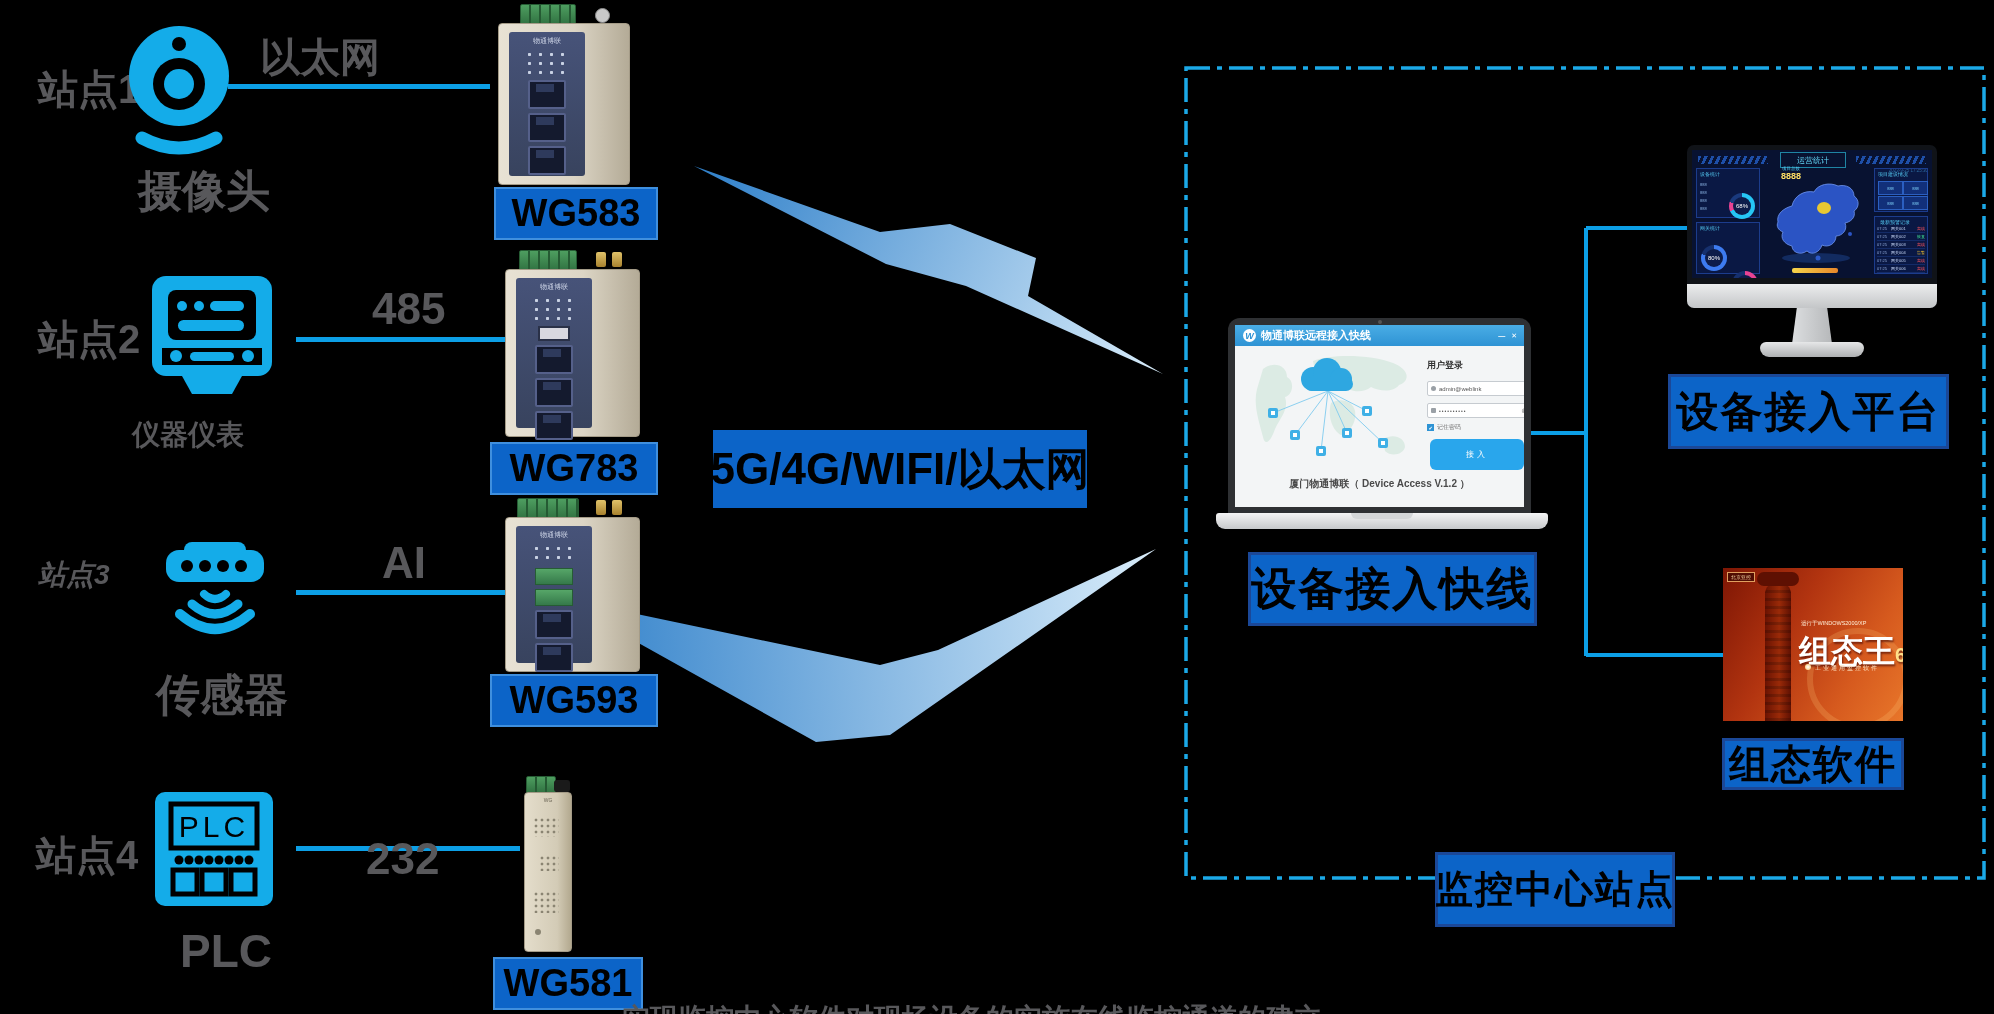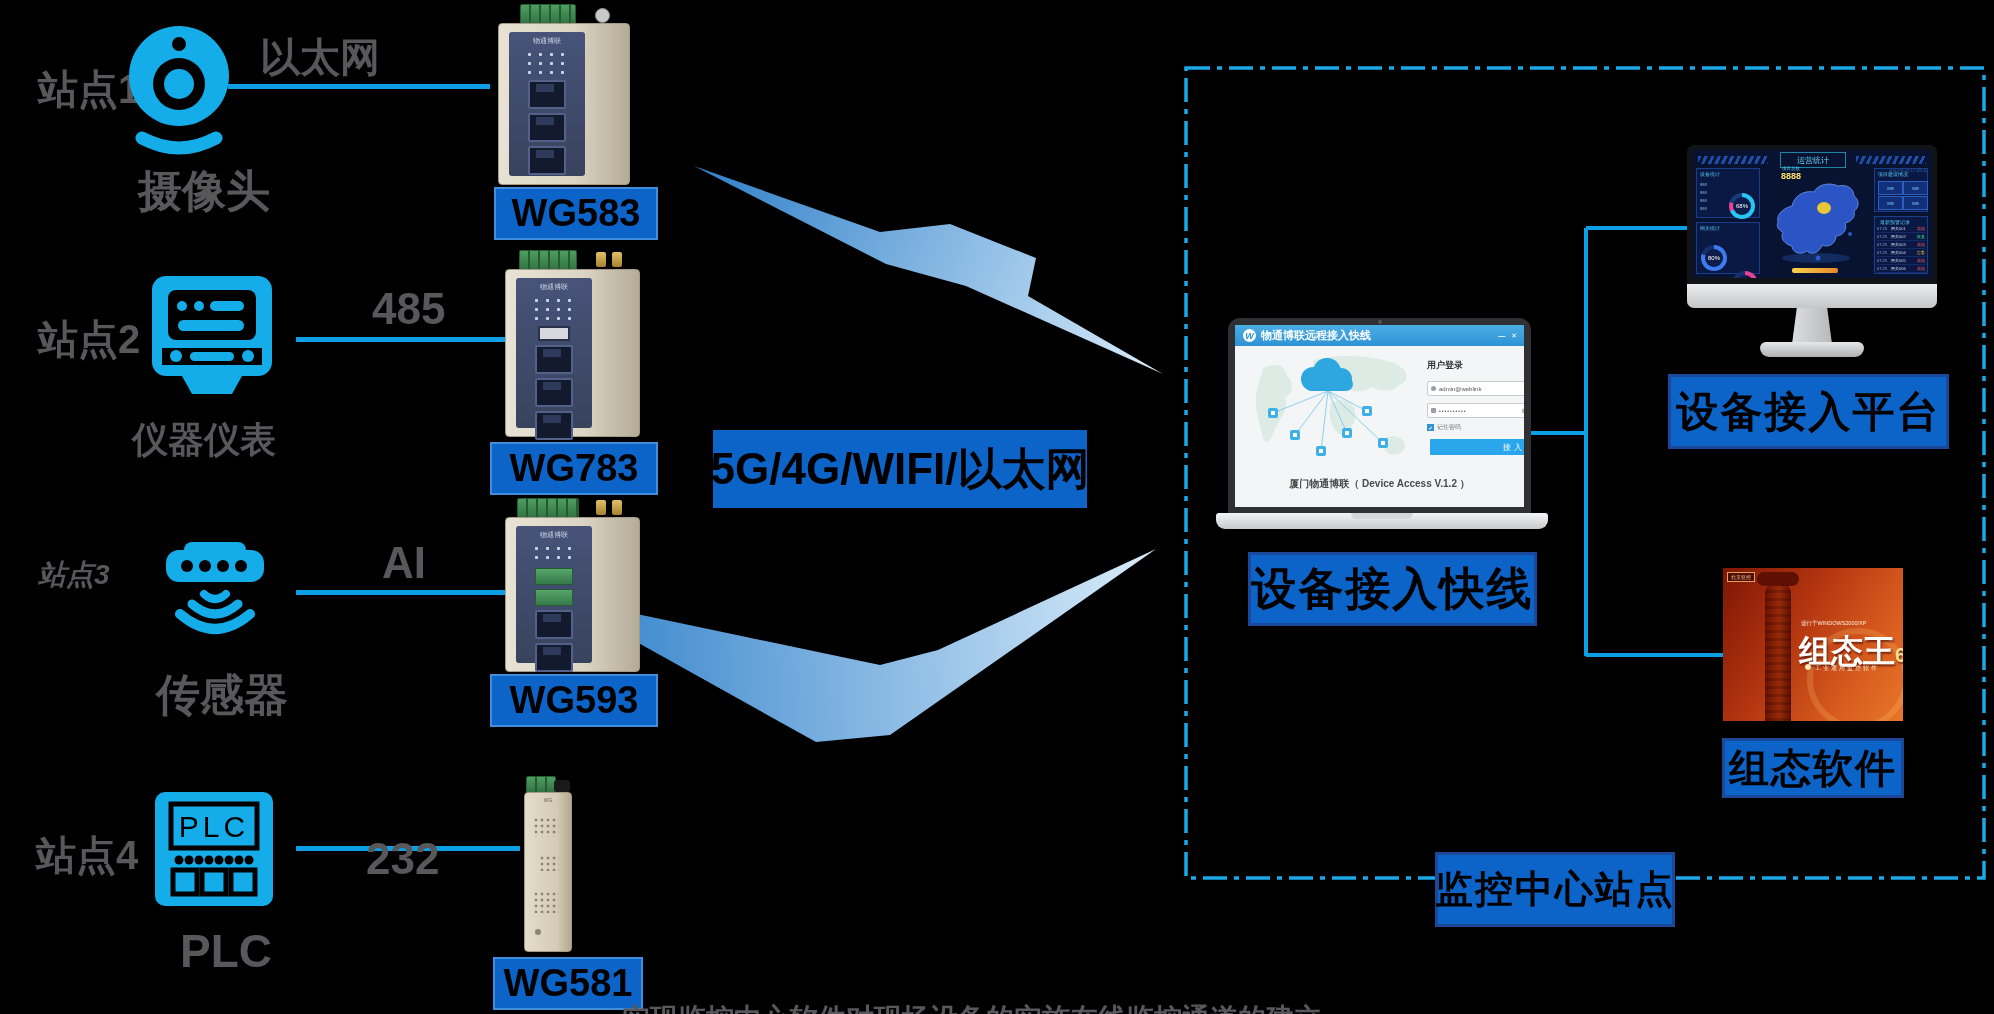--- a/index.html
+++ b/index.html
@@ -102,21 +102,21 @@
     <circle cx="30" cy="30" r="5" fill="#14ACE9"></circle>
       <circle cx="47" cy="30" r="5" fill="#14ACE9"></circle>
     <rect x="58" y="25" width="34" height="10" rx="5" fill="#14ACE9"></rect>
     <rect x="26" y="44" width="66" height="11" rx="5.5" fill="#14ACE9"></rect>
     <rect x="10" y="72" width="100" height="17" fill="#000"></rect>
     <circle cx="24" cy="80" r="6" fill="#14ACE9"></circle>
       <circle cx="96" cy="80" r="6" fill="#14ACE9"></circle>
     <rect x="38" y="76" width="44" height="9" rx="4.5" fill="#14ACE9"></rect>
     <path d="M30,100 L90,100 L80,118 L40,118 Z" fill="#14ACE9"></path>
   </svg>
-  <div class="abs glabel" style="left:132px;top:416px;font-size:36px;">仪器仪表</div>
+  <div class="abs glabel" style="left:132px;top:416px;font-size:28px;">仪器仪表</div>
   <div class="abs hline" style="left:296px;top:337px;width:224px;"></div>
   <div class="abs glabel" style="left:372px;top:284px;font-size:44px;">485</div>
 
   <div class="abs glabel" style="left:38px;top:556px;font-size:28px;font-style:italic;">站点3</div>
   <svg class="abs" style="left:160px;top:542px" width="110" height="106" viewBox="0 0 110 106">
     <rect x="24" y="0" width="62" height="18" rx="8" fill="#14ACE9"></rect>
     <rect x="6" y="8" width="98" height="32" rx="13" fill="#14ACE9"></rect>
     <circle cx="27" cy="24" r="6" fill="#000"></circle>
       <circle cx="45" cy="24" r="6" fill="#000"></circle>
     <circle cx="63" cy="24" r="6" fill="#000"></circle>
@@ -273,21 +273,21 @@
         </div>
         <div class="fld" style="top:44px;">
           <span class="fico" style="border-radius:1px;"></span>
           <span style="flex:1;font-size:5px;letter-spacing:1px;">••••••••••</span>
           <span style="color:#888;font-size:7px;margin-right:3px;">⊗</span>
         </div>
         <div class="abs" style="top:64px;display:flex;align-items:center;">
           <span style="width:7px;height:7px;background:#2E93D4;color:#fff;font-size:5px;display:flex;align-items:center;justify-content:center;margin-right:3px;">✔</span>
           <span style="font-size:6px;color:#777;">记住密码</span>
         </div>
-        <div class="abs" style="top:80px;left:3px;width:94px;height:16px;background:#29A6EC;border-radius:1px;color:#fff;font-size:8px;display:flex;align-items:center;justify-content:center;letter-spacing:3px;padding-left:37px;">接入</div>
+        <div class="abs" style="top:80px;left:3px;width:94px;height:31px;background:#29A6EC;border-radius:6px;color:#fff;font-size:8px;display:flex;align-items:center;justify-content:center;letter-spacing:3px;">接入</div>
       </div>
       <div class="abs" style="left:0;right:0;top:152px;text-align:center;font-size:10px;font-weight:700;color:#4A4A4A;">厦门物通博联（ Device Access V.1.2 ）</div>
     </div>
   </div>
   <div class="abs lap-base" style="left:1216px;top:513px;width:332px;height:16px;"></div>
   <div class="abs bluebox big" style="left:1248px;top:552px;width:289px;height:74px;font-size:45px;">设备接入快线</div>
 
   <div class="abs" style="left:1687px;top:145px;width:250px;height:163px;background:#101318;border-radius:7px;">
     <div class="abs" style="left:5px;top:5px;width:240px;height:128px;background:#081231;overflow:hidden;">
       <div class="hatch" style="left:6px;top:6px;width:70px;"></div>
@@ -385,19 +385,19 @@
     <div class="abs" style="left:42px;top:14px;width:26px;height:139px;background:linear-gradient(90deg,#691202,#9A2A08 55%,#5E1002);border-radius:12px 12px 0 0;background-image:repeating-linear-gradient(0deg,rgba(0,0,0,.18) 0 3px,rgba(0,0,0,0) 3px 8px),linear-gradient(90deg,#691202,#9A2A08 55%,#5E1002);"></div>
     <div class="abs" style="left:34px;top:4px;width:42px;height:14px;background:#5E1002;border-radius:7px;"></div>
     <div class="abs" style="left:4px;top:4px;padding:1px 3px;background:rgba(70,10,2,.85);border:1px solid #E0A060;color:#F0D0A0;font-size:5px;">北京亚控</div>
     <div class="abs" style="left:78px;top:52px;font-size:5.5px;color:#FFEFD8;">运行于WINDOWS2000/XP</div>
     <div class="abs" style="left:76px;top:62px;white-space:nowrap;">
       <span style="font-size:32px;font-weight:700;color:#FFF;text-shadow:1px 2px 2px rgba(60,0,0,.6);">组态王</span><span style="font-size:20px;font-weight:700;color:#FFE08A;text-shadow:1px 2px 2px rgba(60,0,0,.6);">6.53</span>
     </div>
     <div class="abs" style="left:92px;top:96px;font-size:6px;color:#FFE2C0;letter-spacing:2px;">工业通用监控软件</div>
     <div class="abs" style="left:82px;top:96px;width:6px;height:6px;background:radial-gradient(#FFF,#F8C060);border-radius:50%;"></div>
   </div>
-  <div class="abs bluebox big" style="left:1722px;top:738px;width:182px;height:60px;font-size:40px;">组态软件</div>
+  <div class="abs bluebox big" style="left:1722px;top:738px;width:182px;height:52px;font-size:40px;">组态软件</div>
 
   <div class="abs bluebox big" style="left:1435px;top:852px;width:240px;height:75px;font-size:38px;">监控中心站点</div>
 
   <div class="abs glabel" style="left:622px;top:1000px;font-size:28px;">实现监控中心软件对现场设备的实施在线监控通道的建立</div>
 
 </div>
 
 </body></html>

